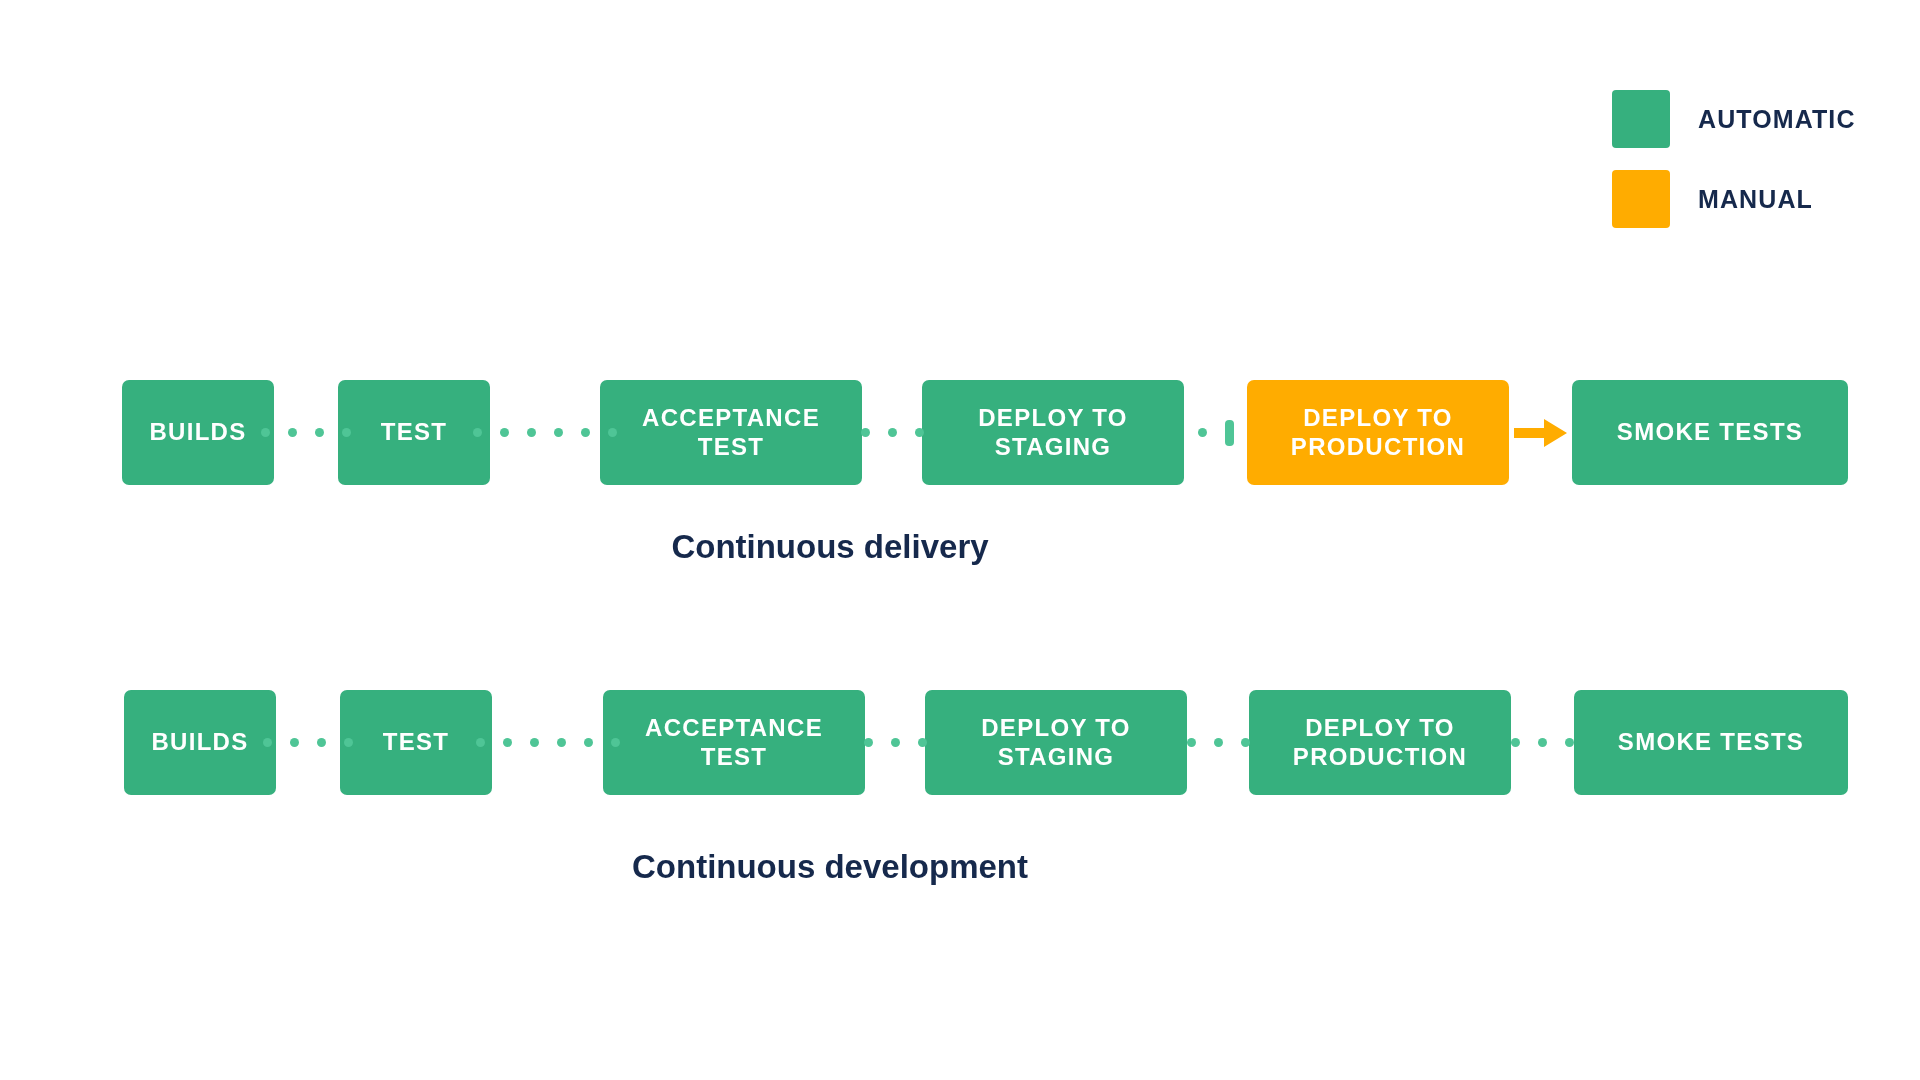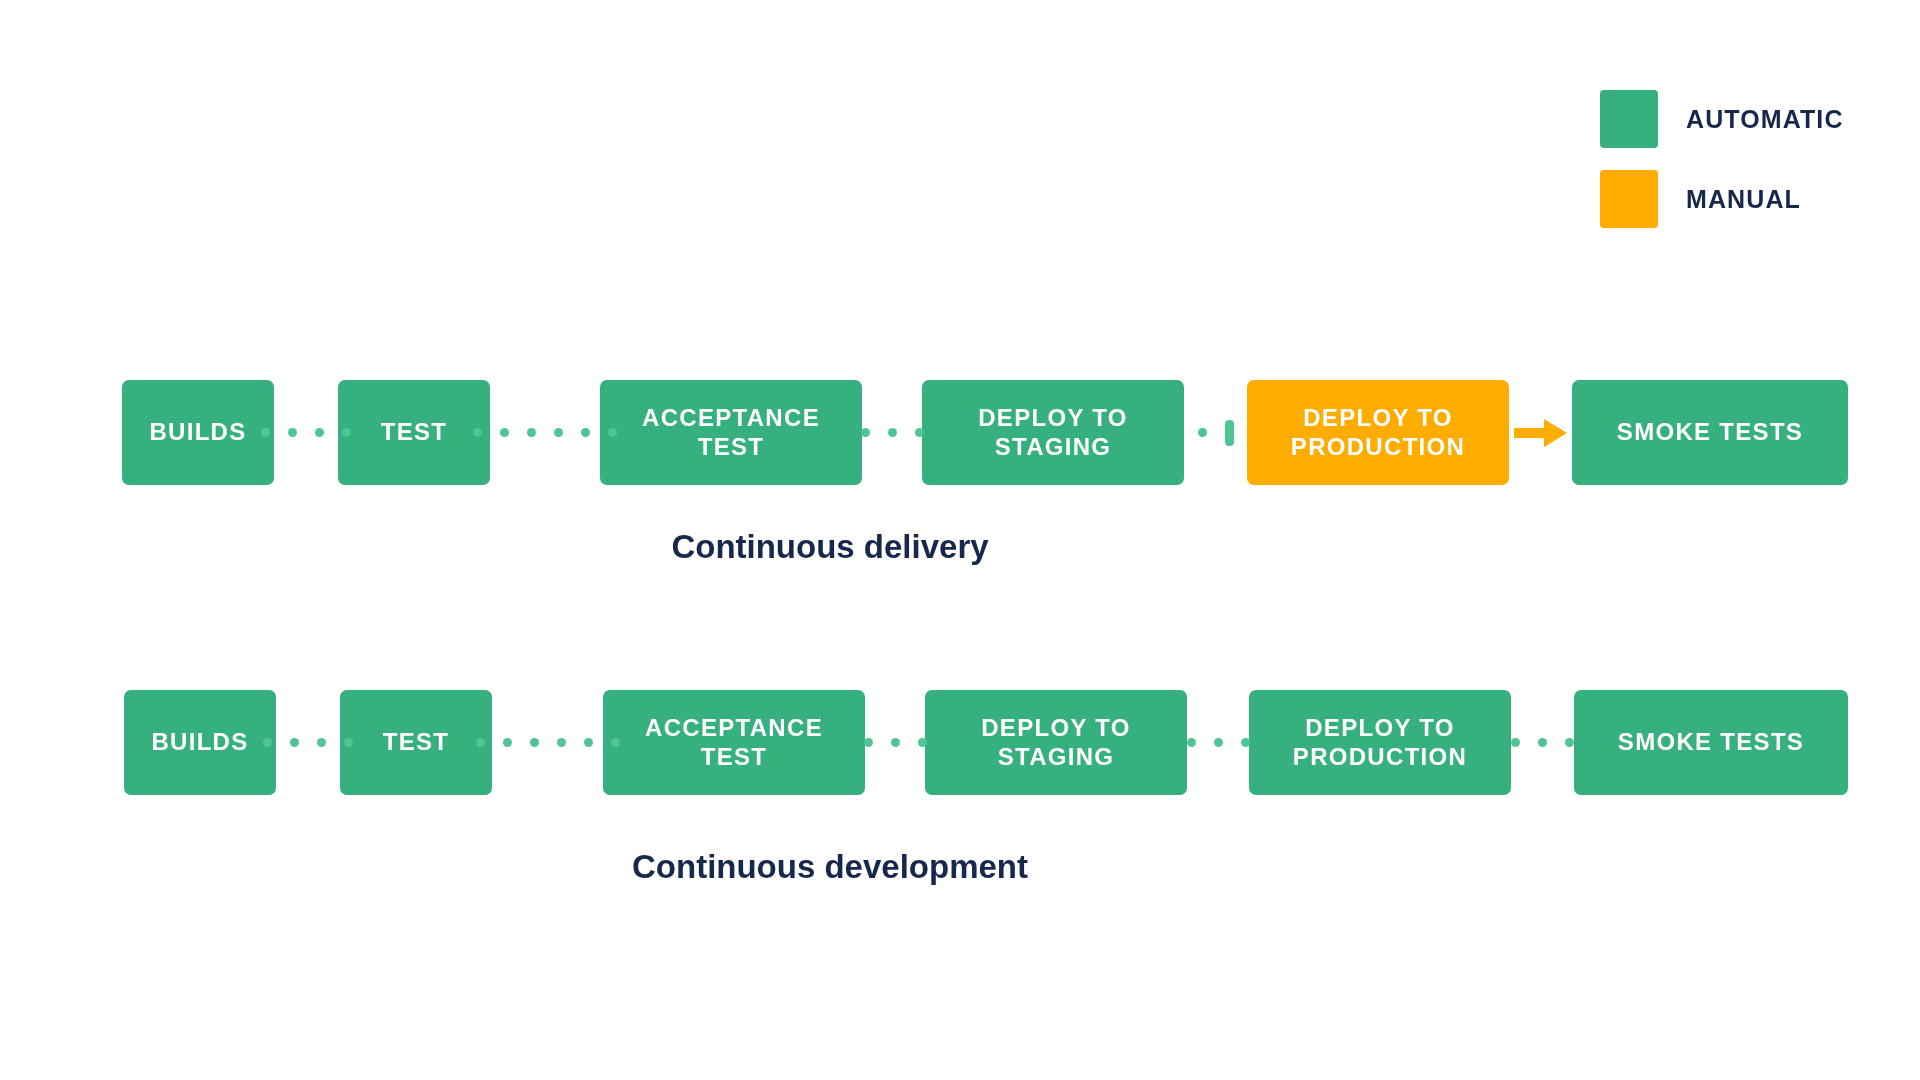--- a/index.html
+++ b/index.html
@@ -7,22 +7,22 @@
     width:1920px; height:1080px;
     background:#ffffff;
     font-family:"Liberation Sans", sans-serif;
     overflow:hidden;
   }
   #canvas { position:relative; width:1920px; height:1080px; }
 
   
   .legend { position:absolute; left:1600px; top:90px; }
   .legend-row { position:absolute; display:flex; align-items:center; }
-  .legend-row.r0 { top:0px; left:0px; }
-  .legend-row.r1 { top:80px; left:0px; }
+  .legend-row.r0 { top:0px; left:12px; }
+  .legend-row.r1 { top:80px; left:12px; }
   .legend-swatch {
     width:58px; height:58px; border-radius:4px; flex:none;
   }
   .legend-label {
     margin-left:28px;
     font-size:25px;
     font-weight:bold;
     letter-spacing:1.1px;
     color:#16294C;
     white-space:nowrap;

